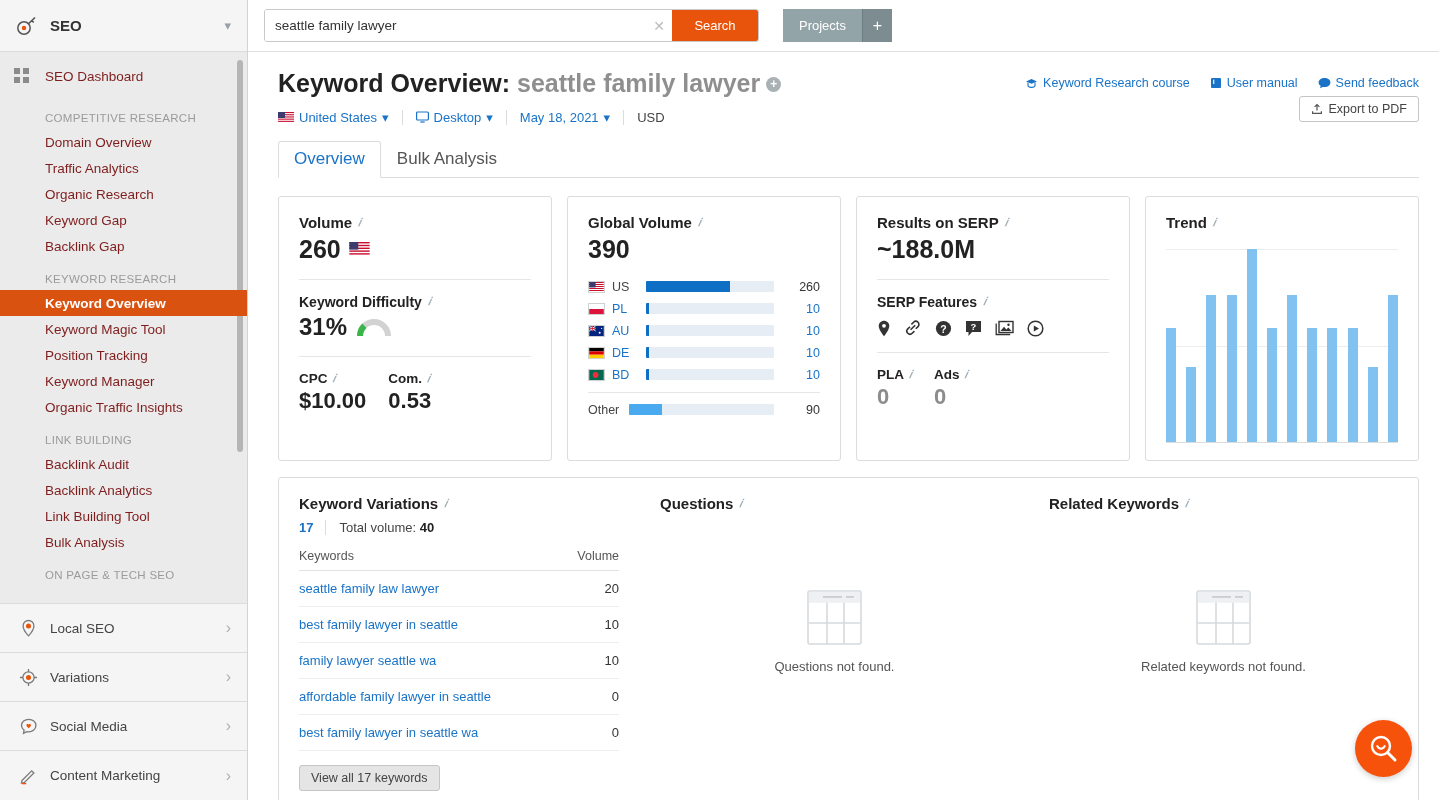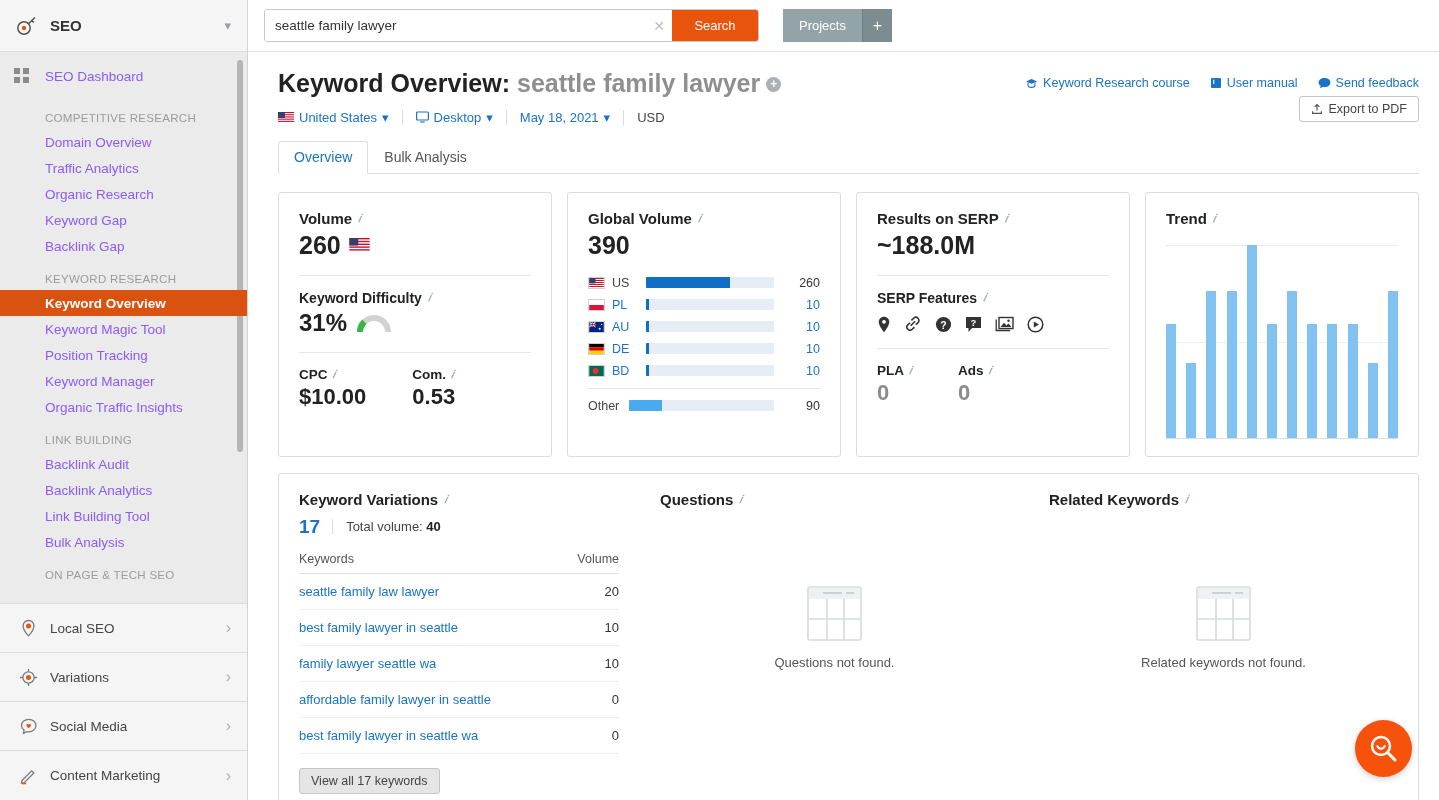--- a/index.html
+++ b/index.html
@@ -36,21 +36,21 @@
     flex: 1 1 auto; overflow: hidden; position: relative;
     padding-top: 10px;
   }
   .sb-track {
     position: absolute; right: 4px; top: 8px;
     width: 6px; height: 392px; background: #b5b5b5; border-radius: 3px;
   }
   .sb-item {
     display: flex; align-items: center;
     padding: 4px 16px 4px 45px;
-    font-size: 13.5px; color: #8b5cf6; height: 26px;
+    font-size: 13.5px; color: #7f1d1d; height: 26px;
     position: relative; cursor: pointer;
   }
   .sb-item.dash { padding-left: 45px; margin-bottom: 8px; height: 28px; }
   .sb-item .dashicon {
     position: absolute; left: 14px; top: 50%; transform: translateY(-50%);
     width: 16px; height: 16px;
   }
   .sb-item.active {
     background: #d9520f; color: #fff; font-weight: bold;
   }
@@ -142,21 +142,21 @@
     height: 26px; padding: 0 11px; font-size: 12.5px; color: #444;
     display: flex; align-items: center; gap: 6px; cursor: pointer;
     font-family: "Liberation Sans", sans-serif;
   }
 
   .tabs {
     display: flex; margin-top: 16px; border-bottom: 1px solid #dcdcdc;
     position: relative;
   }
   .tab {
-    padding: 7px 15px 8px; font-size: 14px; color: #555; cursor: pointer;
+    padding: 7px 15px 8px; font-size: 17px; color: #555; cursor: pointer;
     border: 1px solid transparent; margin-bottom: -1px;
   }
   .tab.active {
     color: #1a73c7; background: #fff;
     border: 1px solid #dcdcdc; border-bottom-color: #fff;
     border-radius: 3px 3px 0 0;
   }
 
   
   .cards { display: flex; gap: 15px; margin-top: 18px; }
@@ -170,21 +170,21 @@
   }
   .info-i {
     color: #9fb0bb; font-size: 11px; font-style: italic;
     font-family: "Liberation Serif", serif; cursor: pointer;
   }
   .big-num { font-size: 25px; font-weight: bold; color: #222; margin-top: 4px; display:flex; align-items:center; gap:8px;}
   .sep { height: 1px; background: #e6e6e6; margin: 15px 0 14px; }
   .sub-t { font-size: 14px; font-weight: bold; color: #222; display: flex; align-items: center; gap: 6px; }
   .kd-row { display: flex; align-items: center; gap: 10px; margin-top: 3px; }
   .kd-val { font-size: 24px; font-weight: bold; color: #222; }
-  .twocol { display: flex; gap: 46px; }
+  .twocol { display: flex; gap: 22px; }
   .metric-lab { font-size: 13.5px; font-weight: bold; color: #222; display: flex; align-items: center; gap: 5px; }
   .metric-val { font-size: 22px; font-weight: bold; color: #222; margin-top: 2px; }
   .metric-val.grey { color: #8c8c8c; }
 
   
   .gv-list { margin-top: 12px; }
   .gv-row { display: flex; align-items: center; height: 22px; font-size: 12.5px; }
   .gv-flag { width: 17px; height: 12px; flex: 0 0 17px; border: 1px solid rgba(0,0,0,.18); }
   .gv-cc { width: 34px; margin-left: 7px; color: #1a73c7; }
   .gv-cc.us { color: #444; }
@@ -216,21 +216,21 @@
   
   .panel {
     margin-top: 16px; border: 1px solid #dcdcdc; border-radius: 3px;
     display: flex; background: #fff; min-height: 320px;
   }
   .pcol { padding: 17px 20px; }
   .pcol.kv { flex: 0 0 360px; }
   .pcol.q { flex: 1 1 0; border-left: 1px solid transparent; }
   .pcol.rk { flex: 1 1 0; }
   .kv-count { display: flex; align-items: center; gap: 12px; margin-top: 8px; }
-  .kv-17 { font-size: 19px; font-weight: bold; color: #1a73c7; }
+  .kv-17 { font-size: 13px; font-weight: bold; color: #1a73c7; }
   .kv-tv { font-size: 13px; color: #444; border-left: 1px solid #dcdcdc; padding-left: 13px; }
   .kv-tv b { color: #222; }
   table.kvt { width: 100%; border-collapse: collapse; margin-top: 14px; }
   table.kvt th {
     font-size: 12.5px; color: #555; font-weight: normal; text-align: left;
     padding: 0 0 7px; border-bottom: 1px solid #e2e2e2;
   }
   table.kvt th.r, table.kvt td.r { text-align: right; }
   table.kvt td {
     font-size: 13px; padding: 10px 0; border-bottom: 1px solid #ededed; color: #333;

